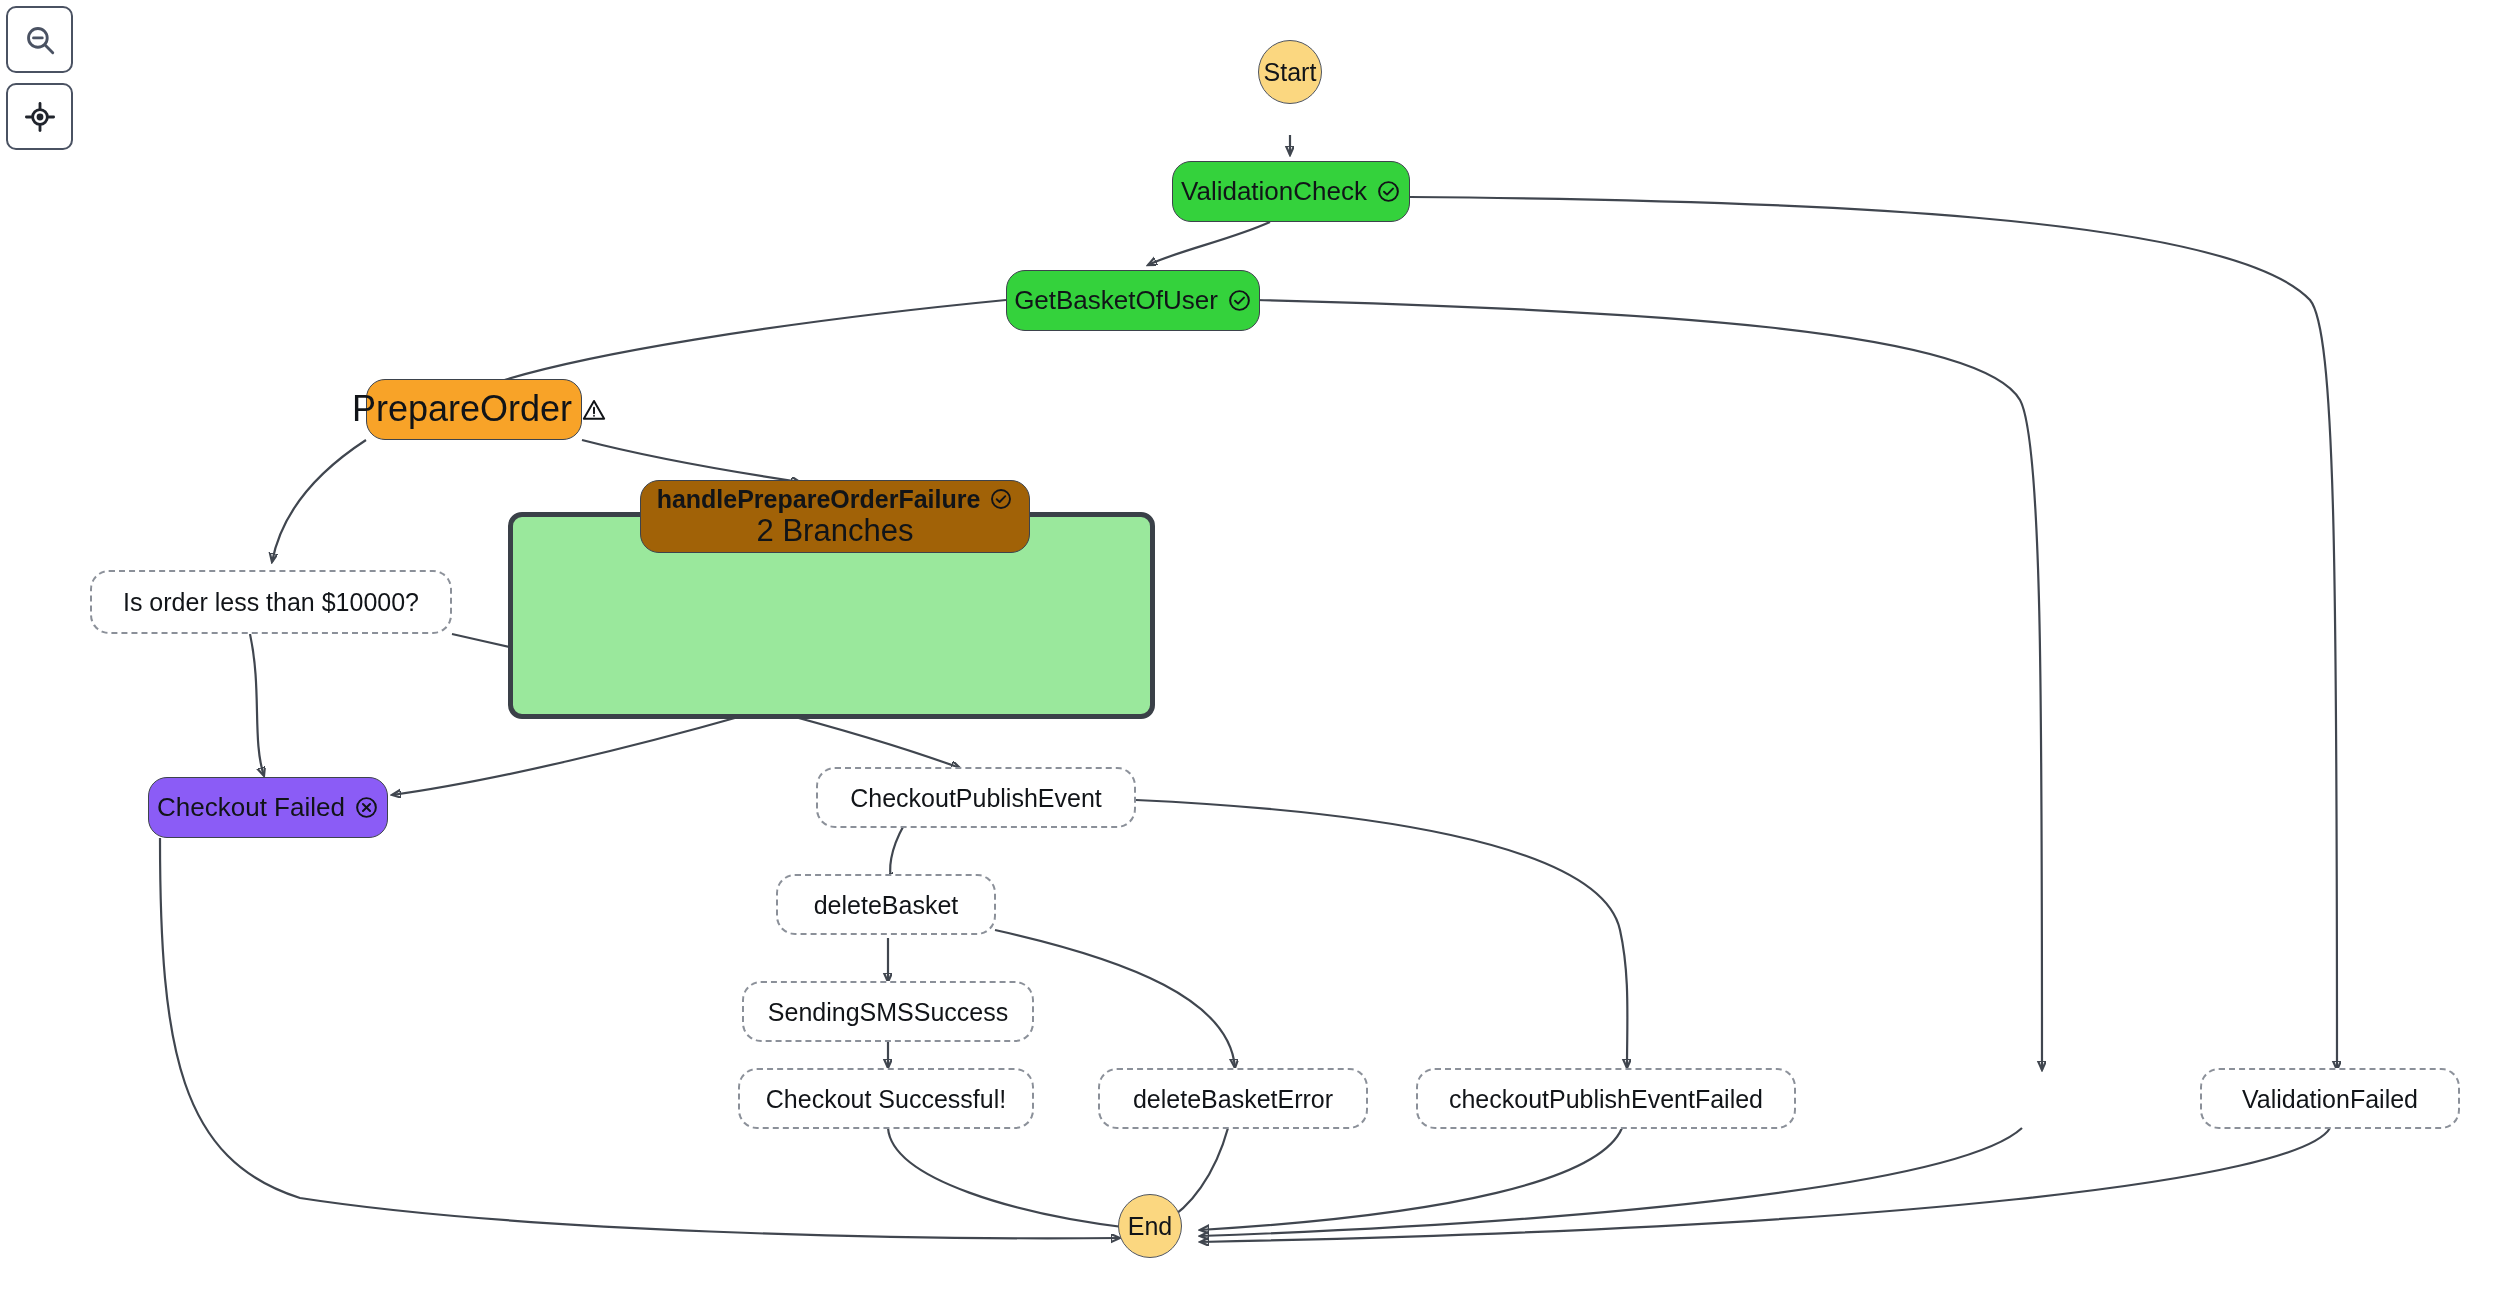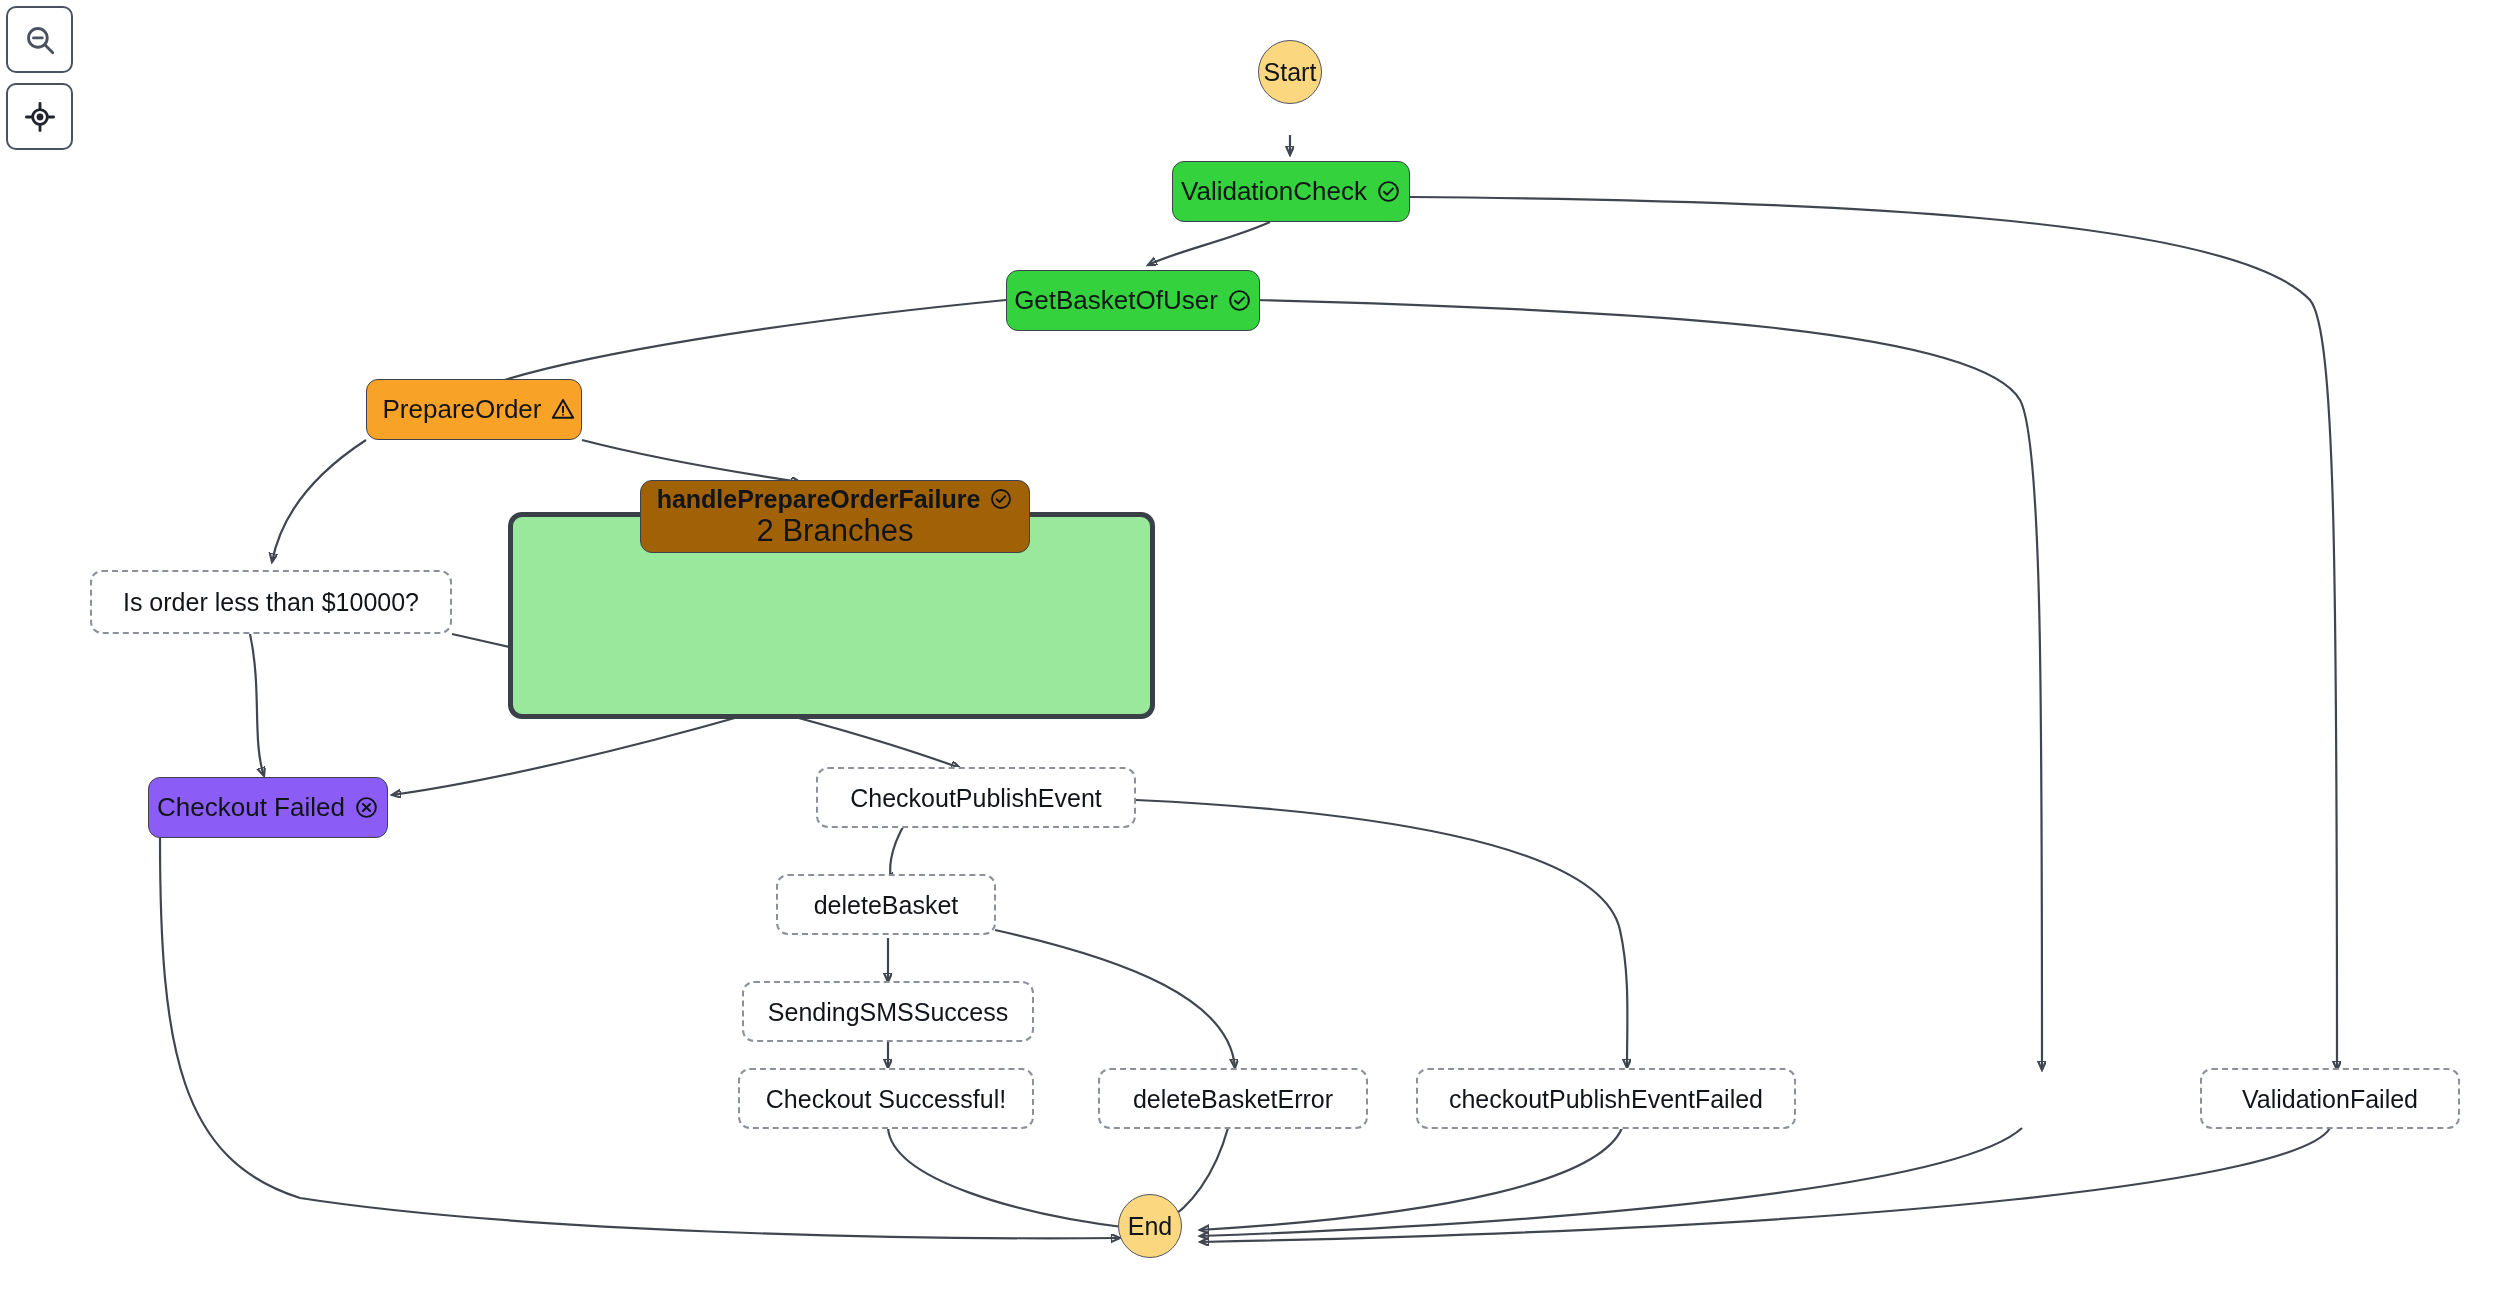--- a/index.html
+++ b/index.html
@@ -70,21 +70,21 @@
     height: 1290px;
     z-index: 10;
   }
 
   .node {
     position: absolute;
     box-sizing: border-box;
     display: flex;
     align-items: center;
     justify-content: center;
-    border-radius: 12px;
+    border-radius: 19px;
     color: #111418;
     cursor: pointer;
   }
   .node .lbl {
     white-space: nowrap;
     line-height: 1.12;
   }
   .node .row {
     display: flex;
     align-items: center;
@@ -110,21 +110,21 @@
   
   .node.ok {
     background: #34d23c;
     border: 1.8px solid #3d434c;
     font-size: 26px;
   }
   
   .node.warn {
     background: #f8a328;
     border: 1.8px solid #3d434c;
-    font-size: 26px;
+    font-size: 36px;
     padding-left: 11px;
   }
   
   .node.fail {
     background: #8b5cf6;
     border: 1.8px solid #3d434c;
     font-size: 26px;
   }
   
   .node.idle {

